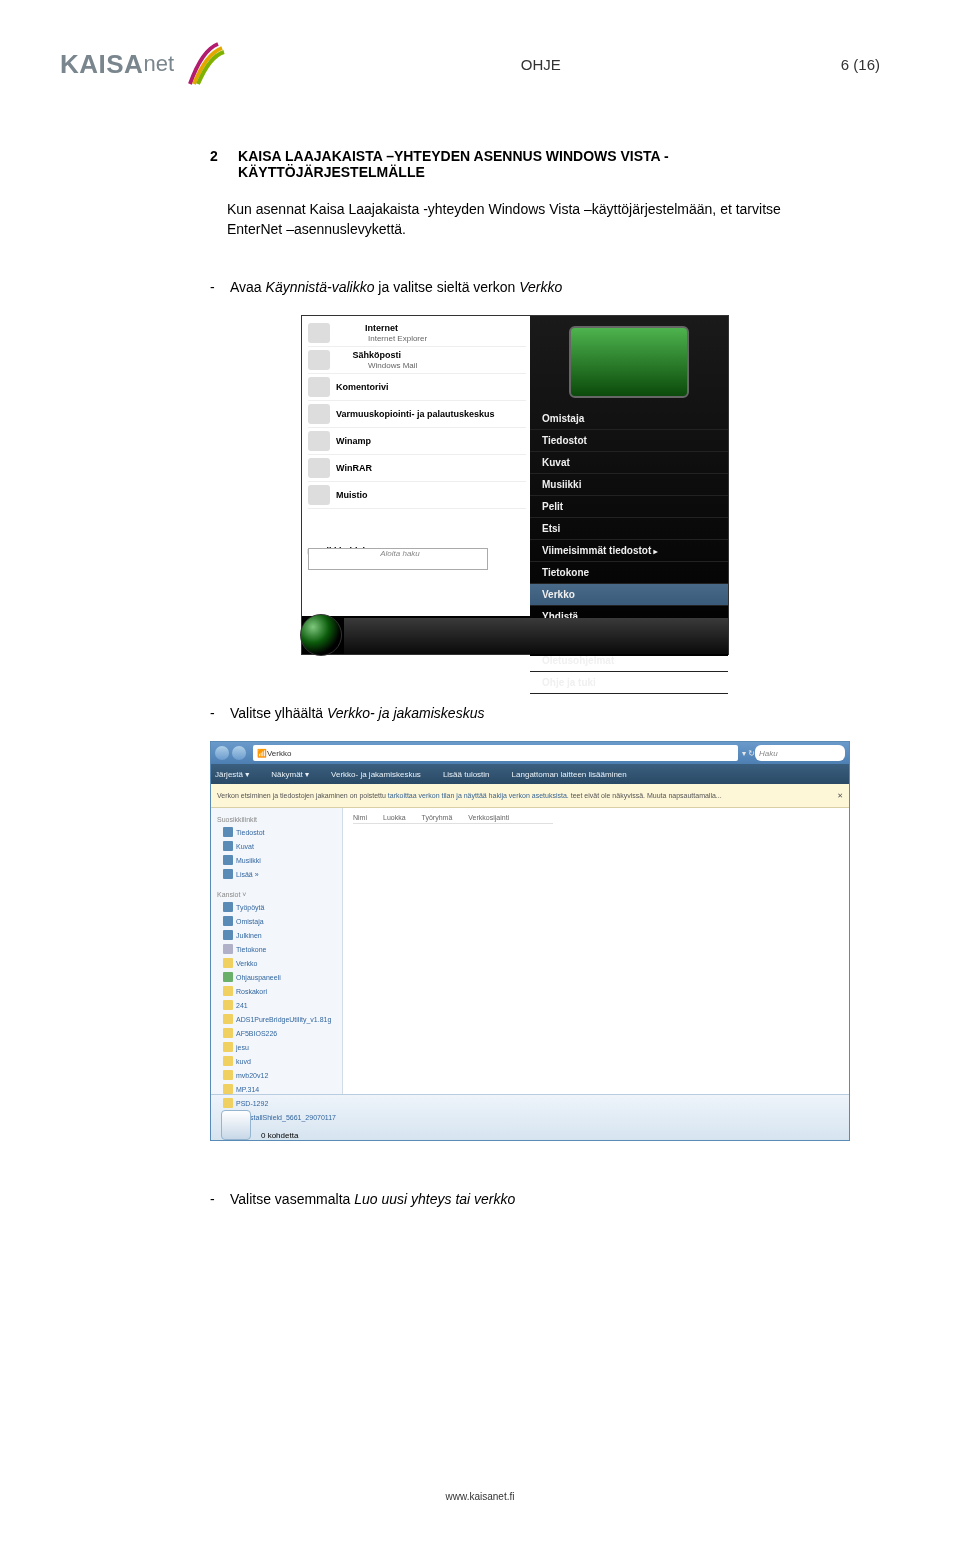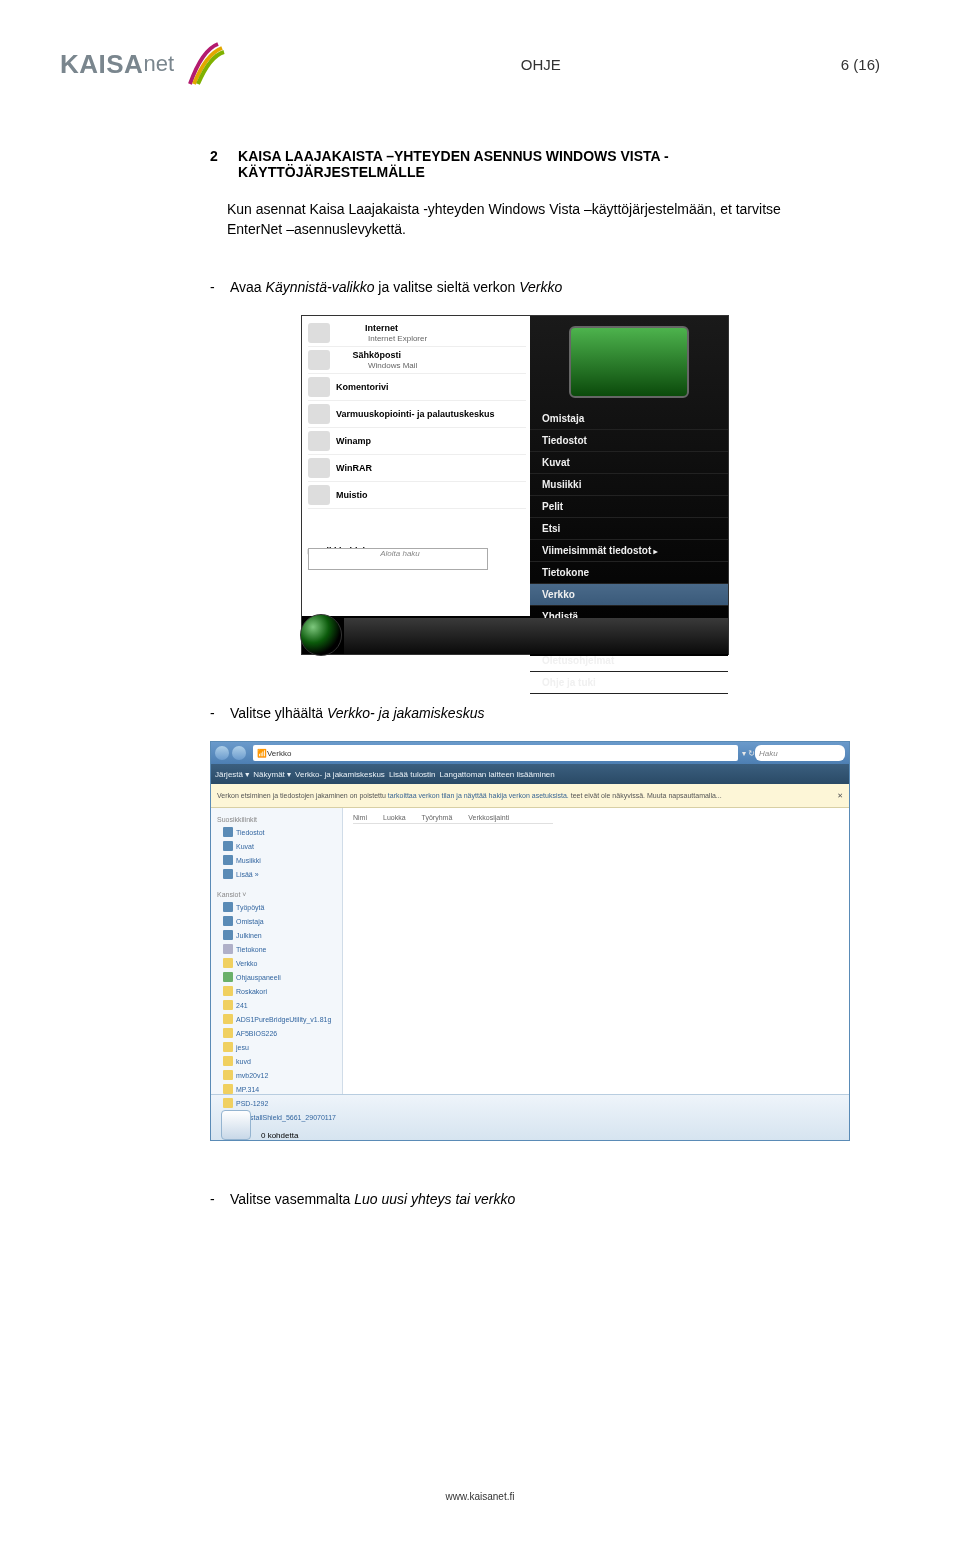--- a/index.html
+++ b/index.html
@@ -53,21 +53,21 @@
     .screenshot2 {
       width: 640px; height: 400px; margin: 20px auto 50px; position: relative;
       border: 1px solid #5a8bb6; font-size: 8px;
       background: #fff;
     }
     .ss2-titlebar { height: 22px; background: linear-gradient(#6a9acb,#4d7fb3); display: flex; align-items: center; padding: 0 4px; color: #e8e8e8; }
     .ss2-nav { width: 14px; height: 14px; border-radius: 50%; background: linear-gradient(#aecfe8,#6b9bcd); margin-right: 3px; display: inline-block; }
     .ss2-addr { flex: 1; height: 16px; background: #fff; color: #333; margin: 0 4px; padding: 1px 4px; border-radius: 2px; display: flex; align-items: center; }
     .ss2-search { width: 90px; height: 16px; background: #fff; color: #888; font-style: italic; border-radius: 6px; padding: 1px 4px; display: flex; align-items: center; }
 
-    .ss2-toolbar { height: 20px; background: linear-gradient(#3b5f7f,#2a4a66); color: #e8f0f6; display: flex; align-items: center; padding: 0 4px; gap: 4px; }
+    .ss2-toolbar { height: 20px; background: linear-gradient(#3b5f7f,#2a4a66); color: #e8f0f6; display: flex; align-items: center; padding: 0 4px; gap: 22px; }
     .ss2-infobar { height: 24px; background: #fdf6d7; color: #555; display: flex; align-items: center; padding: 2px 6px; border-bottom: 1px solid #d8cfa4; font-size: 7px; }
     .ss2-main { display: flex; height: 286px; background: #fff; }
     .ss2-sidebar { width: 132px; background: #f3f7fb; border-right: 1px solid #d0dce8; padding: 4px 2px; color: #3a6694; }
     .ss2-side-hdr { font-size: 7px; color: #888; padding: 4px 4px 2px; }
     .ss2-side-item { padding: 2px 4px 2px 10px; color: #3366a0; font-size: 7px; display: flex; align-items: center; }
     .ss2-side-item::before { content: ""; width: 10px; height: 10px; margin-right: 3px; display: inline-block; background: #f0d060; border-radius: 1px; }
     .ss2-side-item.blue::before { background: #5a8bb6; }
     .ss2-side-item.green::before { background: #6ab06a; }
     .ss2-side-item.pc::before { background: #b0b0c8; }
     .ss2-content { flex: 1; padding: 6px 10px; color: #333; font-size: 7px; }

